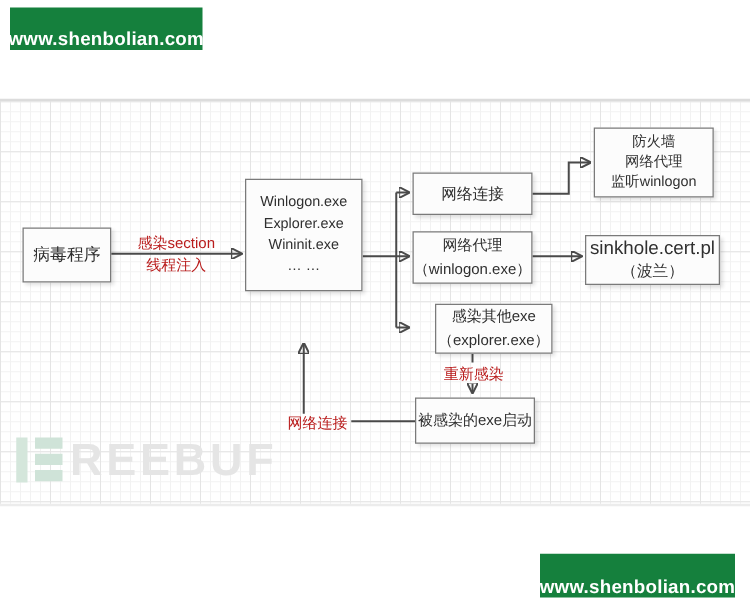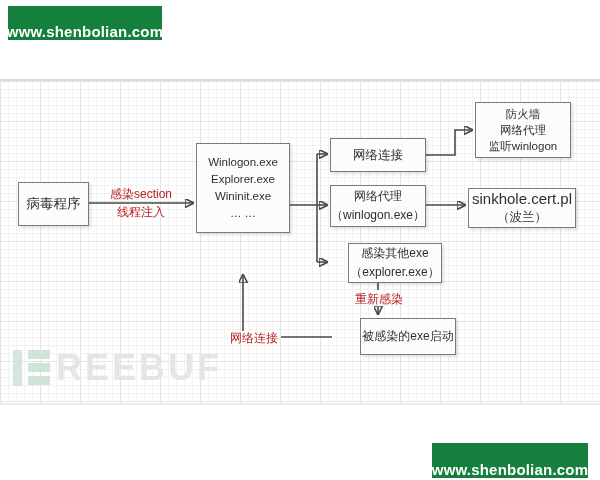--- a/index.html
+++ b/index.html
@@ -49,21 +49,21 @@
     color:#2f2f2f;text-align:center;
   }
   .n-virus{left:18px;top:182px;width:71px;height:44px;font-size:13.5px;}
   .n-processes{left:196px;top:143px;width:94px;height:90px;font-size:11.5px;line-height:17px;}
   .n-registry{left:330px;top:138px;width:96px;height:34px;font-size:12.5px;}
   .n-network{left:330px;top:185px;width:96px;height:42px;font-size:12px;line-height:19px;}
   .n-infect-exe{left:348px;top:243px;width:94px;height:40px;font-size:12px;line-height:19px;}
   .n-firewall{left:475px;top:102px;width:96px;height:56px;font-size:11.5px;line-height:16px;}
   .n-sinkhole{left:468px;top:188px;width:108px;height:40px;font-size:12.5px;line-height:18px;}
   .n-sinkhole .big{font-size:15px;font-weight:normal;}
-  .n-infected-start{left:332px;top:318px;width:96px;height:37px;font-size:12px;margin-left:28px;}
+  .n-infected-start{left:332px;top:318px;width:96px;height:37px;font-size:12px;}
   
   .edge-label{
     position:absolute;color:#b91c1c;font-size:12px;text-align:center;
   }
   .lbl-infect{left:103px;top:186px;width:76px;line-height:16px;}
   .lbl-infect div:last-child{margin-top:2px;}
   .lbl-restart{left:352px;top:291px;width:54px;}
   .lbl-reinfect{left:227px;top:330px;width:54px;}
   
   .connectors{position:absolute;left:0;top:0;width:600px;height:480px;pointer-events:none;}

